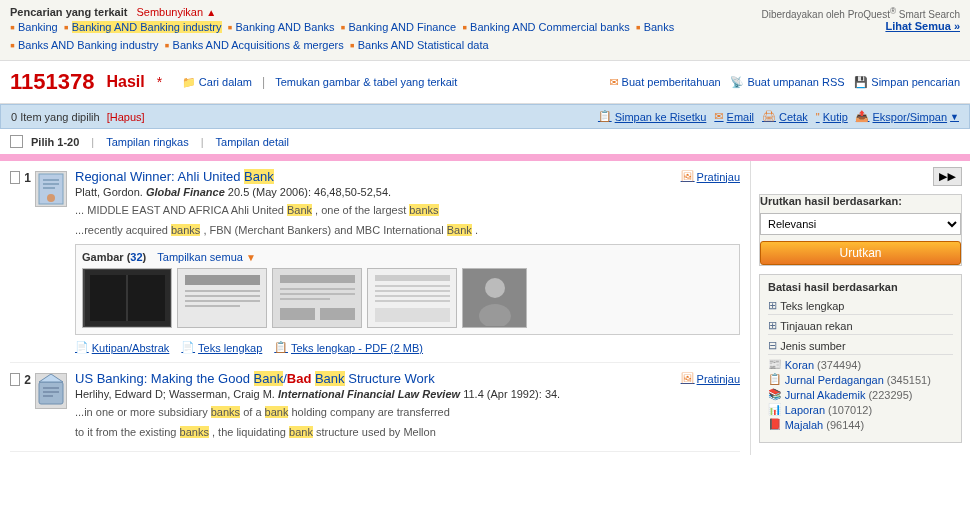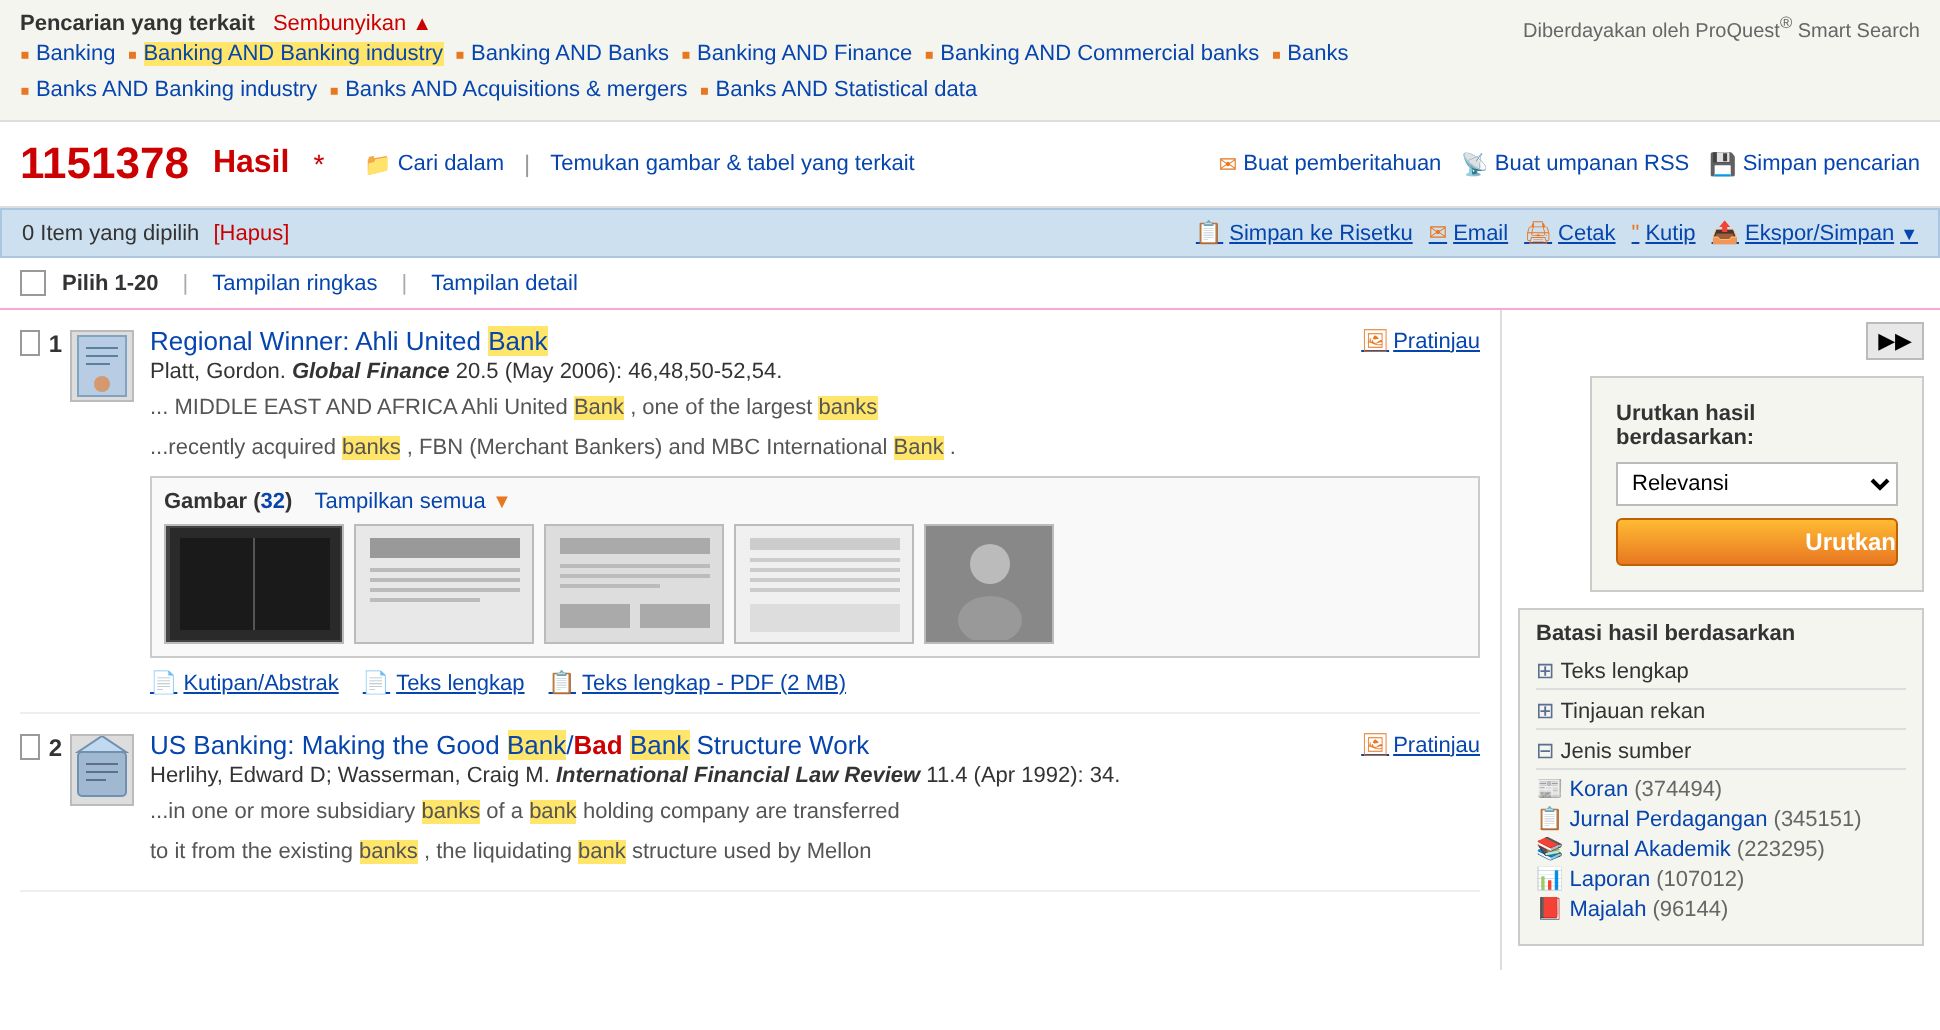--- a/index.html
+++ b/index.html
@@ -21,21 +21,21 @@
     .results-actions { display: flex; align-items: center; gap: 10px; }
     .action-link { color: #0645ad; font-size: 11px; text-decoration: none; display: inline-flex; align-items: center; gap: 3px; }
 
     
     #selection-bar { background: #cce0f0; border: 1px solid #aac6e0; padding: 5px 10px; display: flex; align-items: center; justify-content: space-between; font-size: 11px; }
     .sel-left { }
     .sel-right { display: flex; align-items: center; gap: 8px; }
     .sel-btn { color: #0645ad; font-size: 11px; display: inline-flex; align-items: center; gap: 3px; cursor: pointer; }
 
     
-    #controls-bar { padding: 6px 10px; display: flex; align-items: center; gap: 8px; font-size: 11px; border-bottom: 1px solid #f9a8d4; }
+    #controls-bar { padding: 6px 10px; display: flex; align-items: center; gap: 8px; font-size: 11px; border-bottom: 7px solid #f9a8d4; }
 
     
     #main-layout { display: flex; }
 
     
     #results-list { flex: 1; padding: 0 10px; }
 
     .result-item { display: flex; padding: 8px 0; border-bottom: 1px solid #eee; }
     .result-num-col { width: 25px; display: flex; align-items: flex-start; padding-top: 2px; }
     .result-icon-col { width: 40px; display: flex; align-items: flex-start; padding-top: 2px; }
@@ -54,24 +54,24 @@
     .gallery-img.dark { background: #444; }
     .gallery-img.portrait { background: #777; width: 65px; }
 
     .result-links { display: flex; gap: 12px; margin-top: 4px; }
     .result-link { color: #0645ad; font-size: 11px; display: inline-flex; align-items: center; gap: 3px; }
 
     
     #sidebar { width: 220px; padding: 6px 8px; border-left: 1px solid #ddd; font-size: 11px; }
     .sidebar-nav { display: flex; justify-content: flex-end; margin-bottom: 8px; }
     .sidebar-nav-btn { background: #e8e8e8; border: 1px solid #bbb; padding: 2px 5px; font-size: 11px; cursor: pointer; }
-    .sort-section { border: 1px solid #ccc; background: #f5f5f0; padding: 12px; margin-bottom: 8px; margin-left: 36px; }
+    .sort-section { border: 1px solid #ccc; background: #f5f5f0; padding: 0; margin-bottom: 8px; }
     .sort-label { font-weight: bold; margin-bottom: 6px; color: #333; }
     .sort-select { width: 100%; border: 1px solid #bbb; padding: 3px; font-size: 11px; margin-bottom: 6px; background: #fff; }
-    .sort-btn { background: linear-gradient(to bottom, #ffbb33, #e87722); color: #fff; font-weight: bold; border: 1px solid #c06000; padding: 4px 0; width: 100%; cursor: pointer; font-size: 12px; border-radius: 3px; text-align: right; }
+    .sort-btn { background: linear-gradient(to bottom, #ffbb33, #e87722); color: #fff; font-weight: normal; border: 1px solid #c06000; padding: 4px 0; width: 100%; cursor: pointer; font-size: 12px; border-radius: 3px; }
 
     .filter-section { border: 1px solid #ccc; background: #f5f5f0; padding: 6px 8px; margin-bottom: 6px; }
     .filter-section-title { font-weight: bold; color: #333; margin-bottom: 6px; }
     .filter-group { margin-bottom: 4px; }
     .filter-group-title { color: #333; font-size: 11px; display: flex; align-items: center; gap: 3px; cursor: pointer; border-bottom: 1px solid #ddd; padding-bottom: 2px; margin-bottom: 2px; }
     .filter-item { display: flex; align-items: center; gap: 3px; padding: 1px 0; }
     .filter-item-link { color: #0645ad; text-decoration: none; }
     .filter-item-count { color: #666; text-align: center; }
 
     .checkbox { width: 13px; height: 13px; border: 1px solid #999; display: inline-block; background: #fff; }
@@ -126,20 +126,23 @@
           </span>
         <span class="rel-item">
             <span class="dot">▪</span>
             <a href="#">Banks AND Statistical data</a>
           </span>
       </div>
     </div>
     <div class="powered-by">
       <div>
         <span>Diberdayakan oleh ProQuest</span><sup>®</sup><span> Smart Search</span>
+      </div>
+      <div>
+        <a href="#" style="color:#0645ad; font-weight:bold; font-size:11px;">Lihat Semua »</a>
       </div>
     </div>
   </div>
 </div>
 
 <div id="results-header">
   <span class="result-count">1151378</span>
   <span style="font-size:16px; font-weight:bold; color:#c00; margin-left:2px;">Hasil</span>
   <span style="color:#c00; font-size:14px; margin-left:2px;">*</span>
   <div class="results-actions" style="margin-left:10px; display:flex; align-items:center; gap:6px;">

